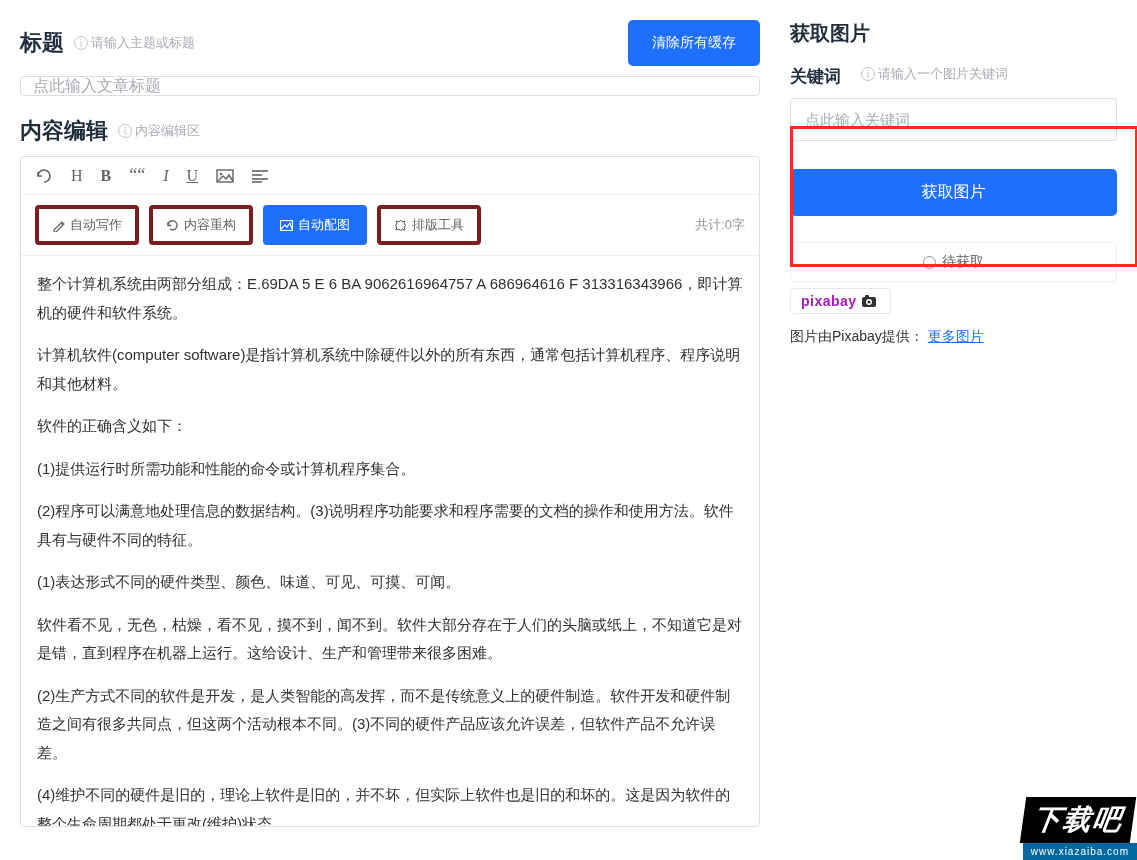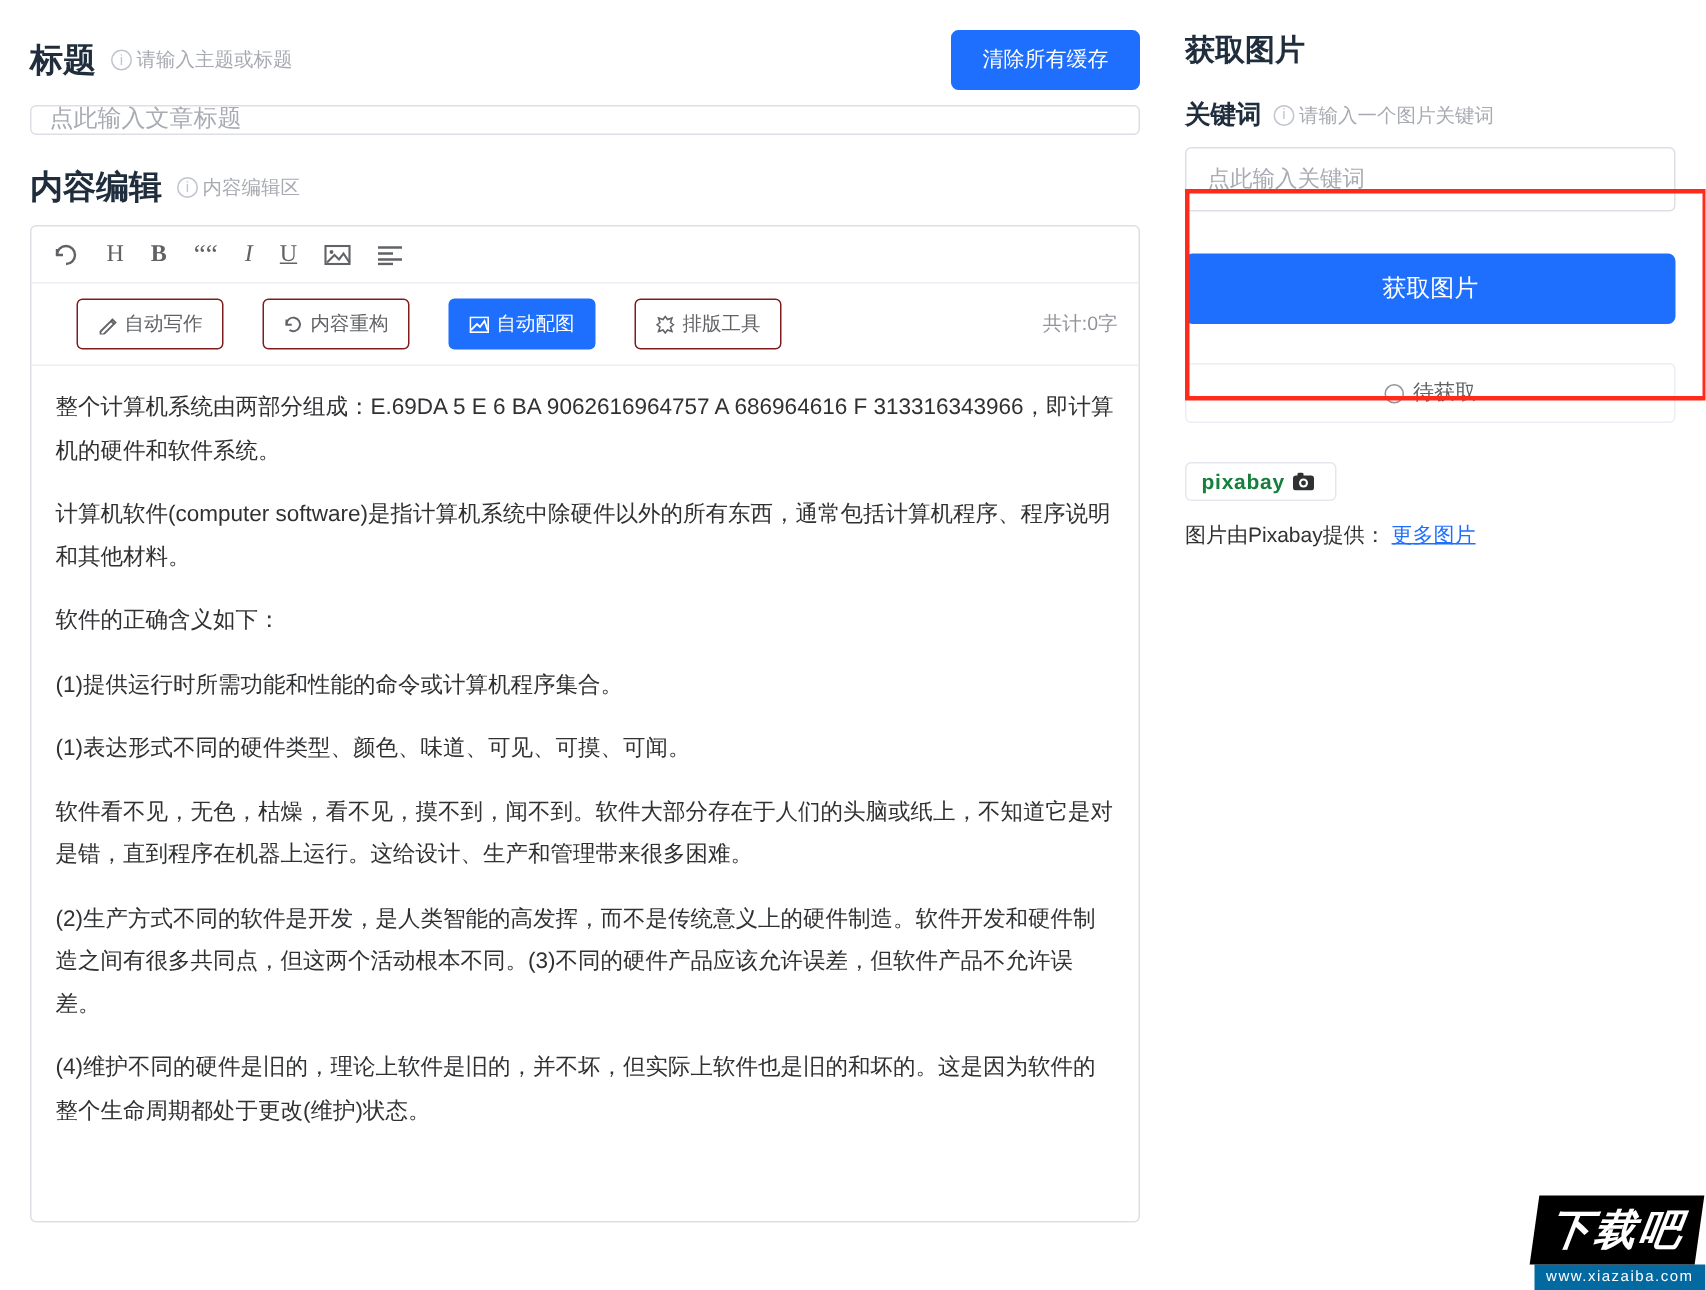--- a/index.html
+++ b/index.html
@@ -16,21 +16,21 @@
 .layout { display: flex; padding: 20px 20px 0 20px; gap: 30px; }
 .main-col { flex: 0 0 740px; }
 .side-col { flex: 1; }
 
 .section-header { display: flex; align-items: center; margin-bottom: 10px; }
 .section-title { font-size: 22px; font-weight: 700; color: #1f2d3d; margin-right: 10px; }
 .section-hint { font-size: 13px; color: #a8abb2; display: flex; align-items: center; gap: 3px; }
 .hint-icon { display: inline-flex; width: 14px; height: 14px; border: 1px solid #c0c4cc; border-radius: 50%; font-size: 10px; align-items: center; justify-content: center; color: #c0c4cc; }
 .spacer { flex: 1; }
 
-.btn { border: 1px solid #7f1d1d; background: #fff; color: #606266; border-radius: 4px; padding: 8px 15px; font-size: 13px; cursor: pointer; display: inline-flex; align-items: center; gap: 5px; margin-left: 16px; }
+.btn { border: 4px solid #7f1d1d; background: #fff; color: #606266; border-radius: 4px; padding: 8px 15px; font-size: 13px; cursor: pointer; display: inline-flex; align-items: center; gap: 5px; }
 .btn-primary { background: #1f6fff; color: #fff; border-color: #1f6fff; }
 .btn-primary.big { padding: 10px 20px; font-size: 14px; border-radius: 5px; }
 
 .title-input {
   width: 100%; border: 1px solid #dcdfe6; border-radius: 4px; padding: 0 12px; font-size: 16px; color: #606266; margin-bottom: 20px;
 }
 .title-input::placeholder { color: #a8abb2; }
 
 .editor-box { border: 1px solid #dcdfe6; border-radius: 4px; }
 .toolbar-row1 { display: flex; align-items: center; gap: 18px; padding: 8px 14px; border-bottom: 1px solid #ebeef5; }
@@ -48,30 +48,30 @@
   content: ""; position: absolute; border: 3px solid #ff2a1a; pointer-events: none;
 }
 .hl-autoimg::after { top: 232px; left: 258px; width: 118px; height: 44px; }
 .hl-sidebar::after { top: 126px; left: 790px; width: 342px; height: 135px; }
 
 .content-area { padding: 14px 16px; font-size: 15px; line-height: 1.9; color: #303133; height: 570px; overflow: hidden; }
 .content-area p { margin-bottom: 14px; }
 
 .side-section { margin-bottom: 18px; }
 .side-title { font-size: 20px; font-weight: 700; color: #1f2d3d; margin-bottom: 10px; }
-.side-hint-row { display: flex; align-items: center; gap: 8px; margin-bottom: 10px; }
+.side-hint-row { display: flex; align-items: flex-start; gap: 20px; margin-bottom: 10px; }
 .side-label { font-size: 17px; font-weight: 700; color: #1f2d3d; }
 .keyword-input { width: 100%; border: 1px solid #dcdfe6; border-radius: 4px; padding: 12px 14px; font-size: 15px; color: #606266; margin-bottom: 28px; }
 .keyword-input::placeholder { color: #a8abb2; }
 .get-img-btn { width: 100%; background: #1f6fff; color: #fff; border: none; border-radius: 5px; padding: 13px 0; font-size: 16px; cursor: pointer; }
 
 .pending-card { border: 1px solid #ebeef5; border-radius: 4px; padding: 10px 0; text-align: center; color: #606266; font-size: 14px; margin-top: 26px; display: flex; justify-content: center; align-items: center; gap: 6px; }
 .pending-icon { width: 13px; height: 13px; border: 1.5px solid #909399; border-radius: 50%; display: inline-block; }
 
-.pixabay-badge { display: inline-flex; align-items: center; gap: 5px; border: 1px solid #e4e7ed; border-radius: 4px; padding: 4px 10px; margin-top: 26px; font-size: 14px; color: #15803d; font-weight: 600; letter-spacing: 0.5px; }
+.pixabay-badge { display: inline-flex; align-items: center; gap: 5px; border: 1px solid #e4e7ed; border-radius: 4px; padding: 4px 10px; margin-top: 6px; font-size: 14px; color: #a21caf; font-weight: 600; letter-spacing: 0.5px; }
 .camera-icon { font-size: 14px; }
 
 .credit-row { font-size: 14px; color: #303133; margin-top: 14px; }
 .credit-row a { color: #1f6fff; text-decoration: underline; }
 
 .tip-row { font-size: 13px; color: #a8abb2; margin-top: 12px; display: flex; align-items: center; gap: 5px; }
 .cloud-icon { font-size: 13px; }
 
 .watermark { position: absolute; right: 0; bottom: 0; }
 .wm-top { background: #000; color: #fff; font-size: 28px; font-weight: 900; padding: 4px 10px; font-style: italic; letter-spacing: 2px; display: inline-block; transform: skewX(-8deg); }
@@ -164,20 +164,21 @@
         </button>
         <div class="spacer"></div>
         <div class="count">共计:0字</div>
       </div>
 
       <div class="content-area" id="content-area">
           <p>整个计算机系统由两部分组成：E.69DA 5 E 6 BA 9062616964757 A 686964616 F 313316343966，即计算机的硬件和软件系统。</p>
           <p>计算机软件(computer software)是指计算机系统中除硬件以外的所有东西，通常包括计算机程序、程序说明和其他材料。</p>
           <p>软件的正确含义如下：</p>
           <p>(1)提供运行时所需功能和性能的命令或计算机程序集合。</p>
+          <p>(2)程序可以满意地处理信息的数据结构。(3)说明程序功能要求和程序需要的文档的操作和使用方法。软件具有与硬件不同的特征。</p>
           <p>(1)表达形式不同的硬件类型、颜色、味道、可见、可摸、可闻。</p>
           <p>软件看不见，无色，枯燥，看不见，摸不到，闻不到。软件大部分存在于人们的头脑或纸上，不知道它是对是错，直到程序在机器上运行。这给设计、生产和管理带来很多困难。</p>
           <p>(2)生产方式不同的软件是开发，是人类智能的高发挥，而不是传统意义上的硬件制造。软件开发和硬件制造之间有很多共同点，但这两个活动根本不同。(3)不同的硬件产品应该允许误差，但软件产品不允许误差。</p>
           <p>(4)维护不同的硬件是旧的，理论上软件是旧的，并不坏，但实际上软件也是旧的和坏的。这是因为软件的整个生命周期都处于更改(维护)状态。</p>
         </div>
     </div>
   </div>
 
   <div class="side-col">
     <div class="side-section">

